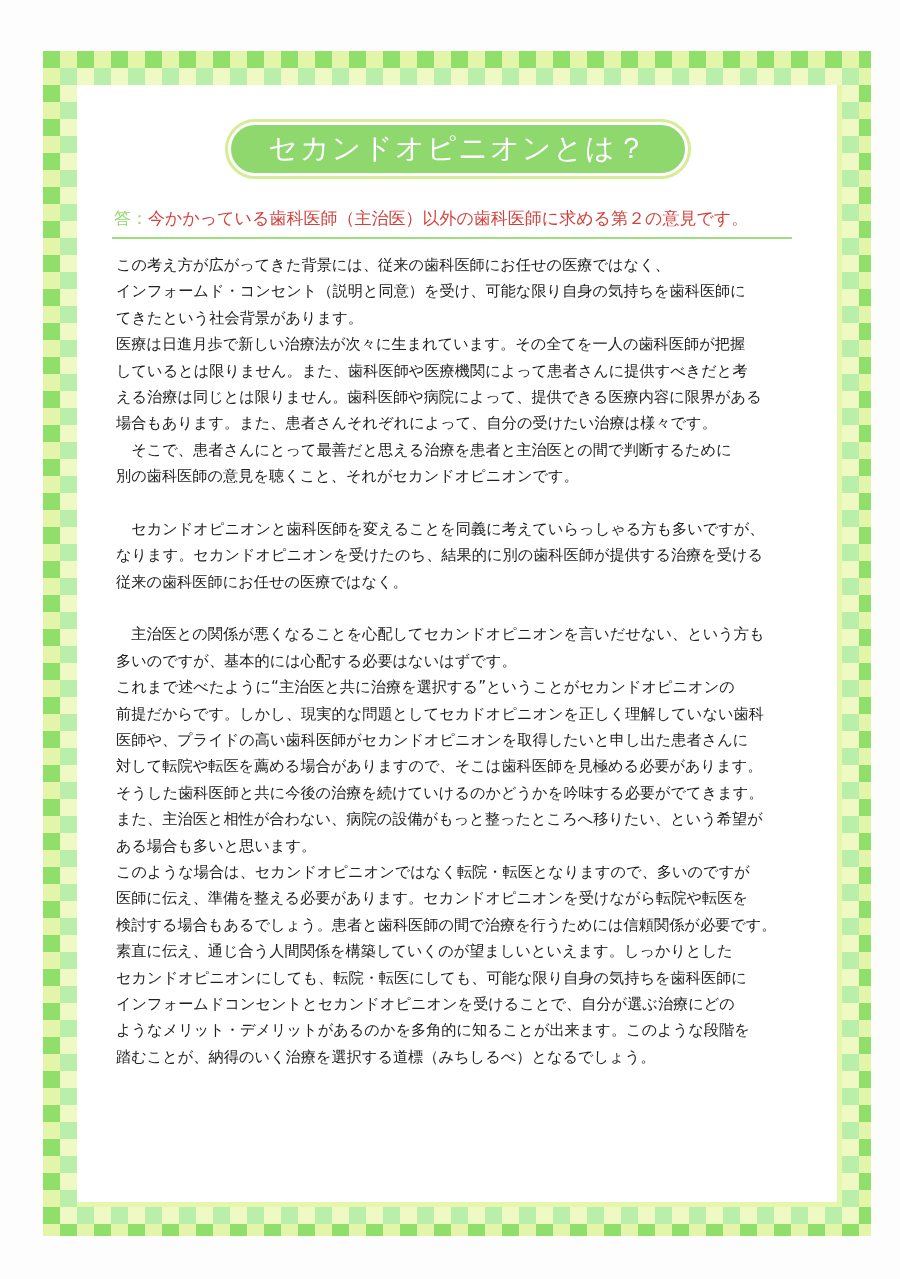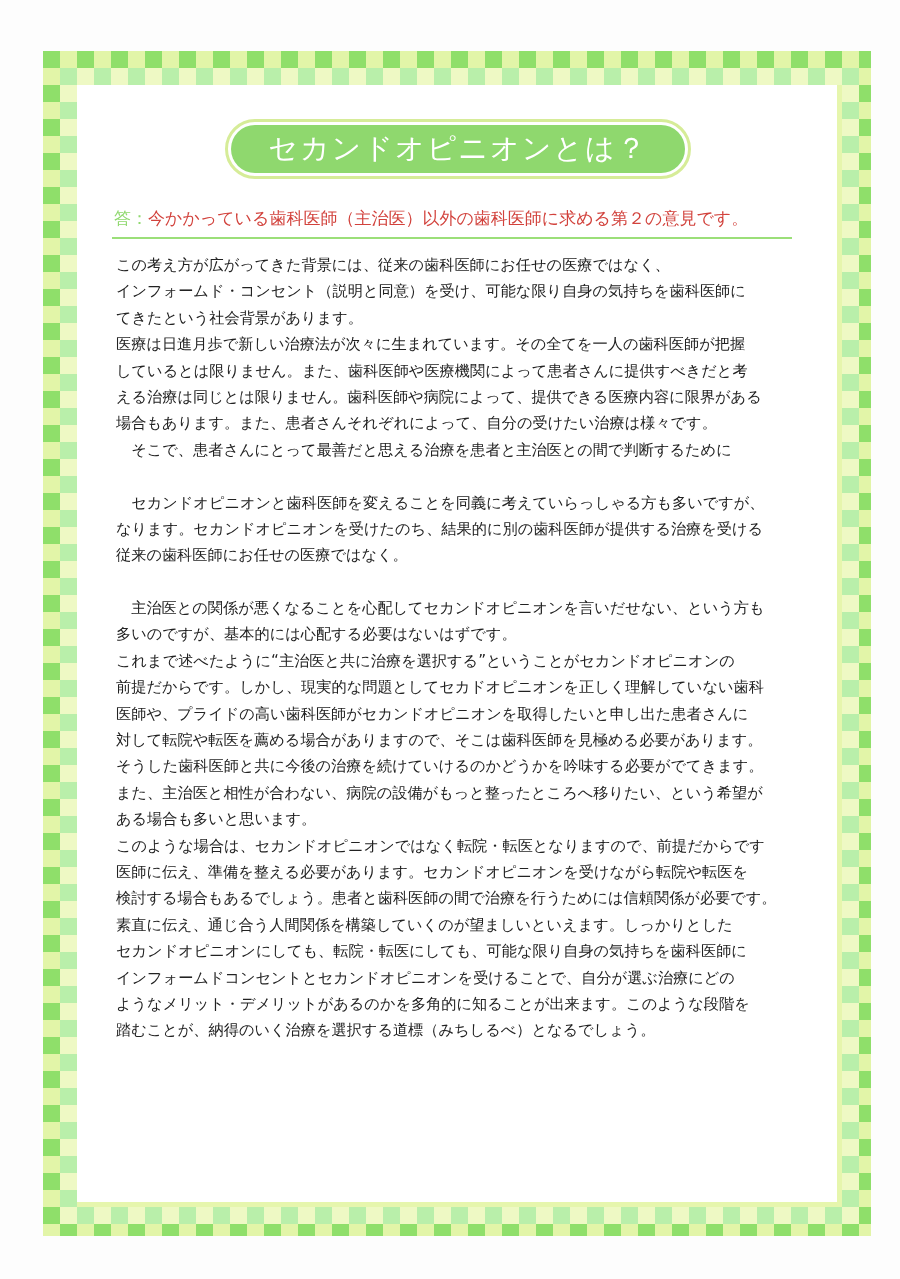--- a/index.html
+++ b/index.html
@@ -526,39 +526,40 @@
 <div class="body-text">
   <div>
     <div class="line">この考え方が広がってきた背景には、従来の歯科医師にお任せの医療ではなく、</div>
     <div class="line">インフォームド・コンセント（説明と同意）を受け、可能な限り自身の気持ちを歯科医師に</div>
     <div class="line">てきたという社会背景があります。</div>
     <div class="line">医療は日進月歩で新しい治療法が次々に生まれています。その全てを一人の歯科医師が把握</div>
     <div class="line">しているとは限りません。また、歯科医師や医療機関によって患者さんに提供すべきだと考</div>
     <div class="line">える治療は同じとは限りません。歯科医師や病院によって、提供できる医療内容に限界がある</div>
     <div class="line">場合もあります。また、患者さんそれぞれによって、自分の受けたい治療は様々です。</div>
     <div class="line">　そこで、患者さんにとって最善だと思える治療を患者と主治医との間で判断するために</div>
+    <div class="line">別の歯科医師の意見を聴くこと、それがセカンドオピニオンです。</div>
   </div>
   <div class="gap"></div>
   <div>
     <div class="line">　セカンドオピニオンと歯科医師を変えることを同義に考えていらっしゃる方も多いですが、</div>
     <div class="line">なります。セカンドオピニオンを受けたのち、結果的に別の歯科医師が提供する治療を受ける</div>
     <div class="line">従来の歯科医師にお任せの医療ではなく。</div>
   </div>
   <div class="gap"></div>
   <div>
     <div class="line">　主治医との関係が悪くなることを心配してセカンドオピニオンを言いだせない、という方も</div>
     <div class="line">多いのですが、基本的には心配する必要はないはずです。</div>
     <div class="line">これまで述べたように“主治医と共に治療を選択する”ということがセカンドオピニオンの</div>
     <div class="line">前提だからです。しかし、現実的な問題としてセカドオピニオンを正しく理解していない歯科</div>
     <div class="line">医師や、プライドの高い歯科医師がセカンドオピニオンを取得したいと申し出た患者さんに</div>
     <div class="line">対して転院や転医を薦める場合がありますので、そこは歯科医師を見極める必要があります。</div>
     <div class="line">そうした歯科医師と共に今後の治療を続けていけるのかどうかを吟味する必要がでてきます。</div>
     <div class="line">また、主治医と相性が合わない、病院の設備がもっと整ったところへ移りたい、という希望が</div>
     <div class="line">ある場合も多いと思います。</div>
-    <div class="line">このような場合は、セカンドオピニオンではなく転院・転医となりますので、前提だからです</div>
+    <div class="line">このような場合は、セカンドオピニオンではなく転院・転医となりますので、多いのですが</div>
     <div class="line">医師に伝え、準備を整える必要があります。セカンドオピニオンを受けながら転院や転医を</div>
     <div class="line">検討する場合もあるでしょう。患者と歯科医師の間で治療を行うためには信頼関係が必要です。</div>
     <div class="line">素直に伝え、通じ合う人間関係を構築していくのが望ましいといえます。しっかりとした</div>
     <div class="line">セカンドオピニオンにしても、転院・転医にしても、可能な限り自身の気持ちを歯科医師に</div>
     <div class="line">インフォームドコンセントとセカンドオピニオンを受けることで、自分が選ぶ治療にどの</div>
     <div class="line">ようなメリット・デメリットがあるのかを多角的に知ることが出来ます。このような段階を</div>
     <div class="line">踏むことが、納得のいく治療を選択する道標（みちしるべ）となるでしょう。</div>
   </div>
 </div>
 

